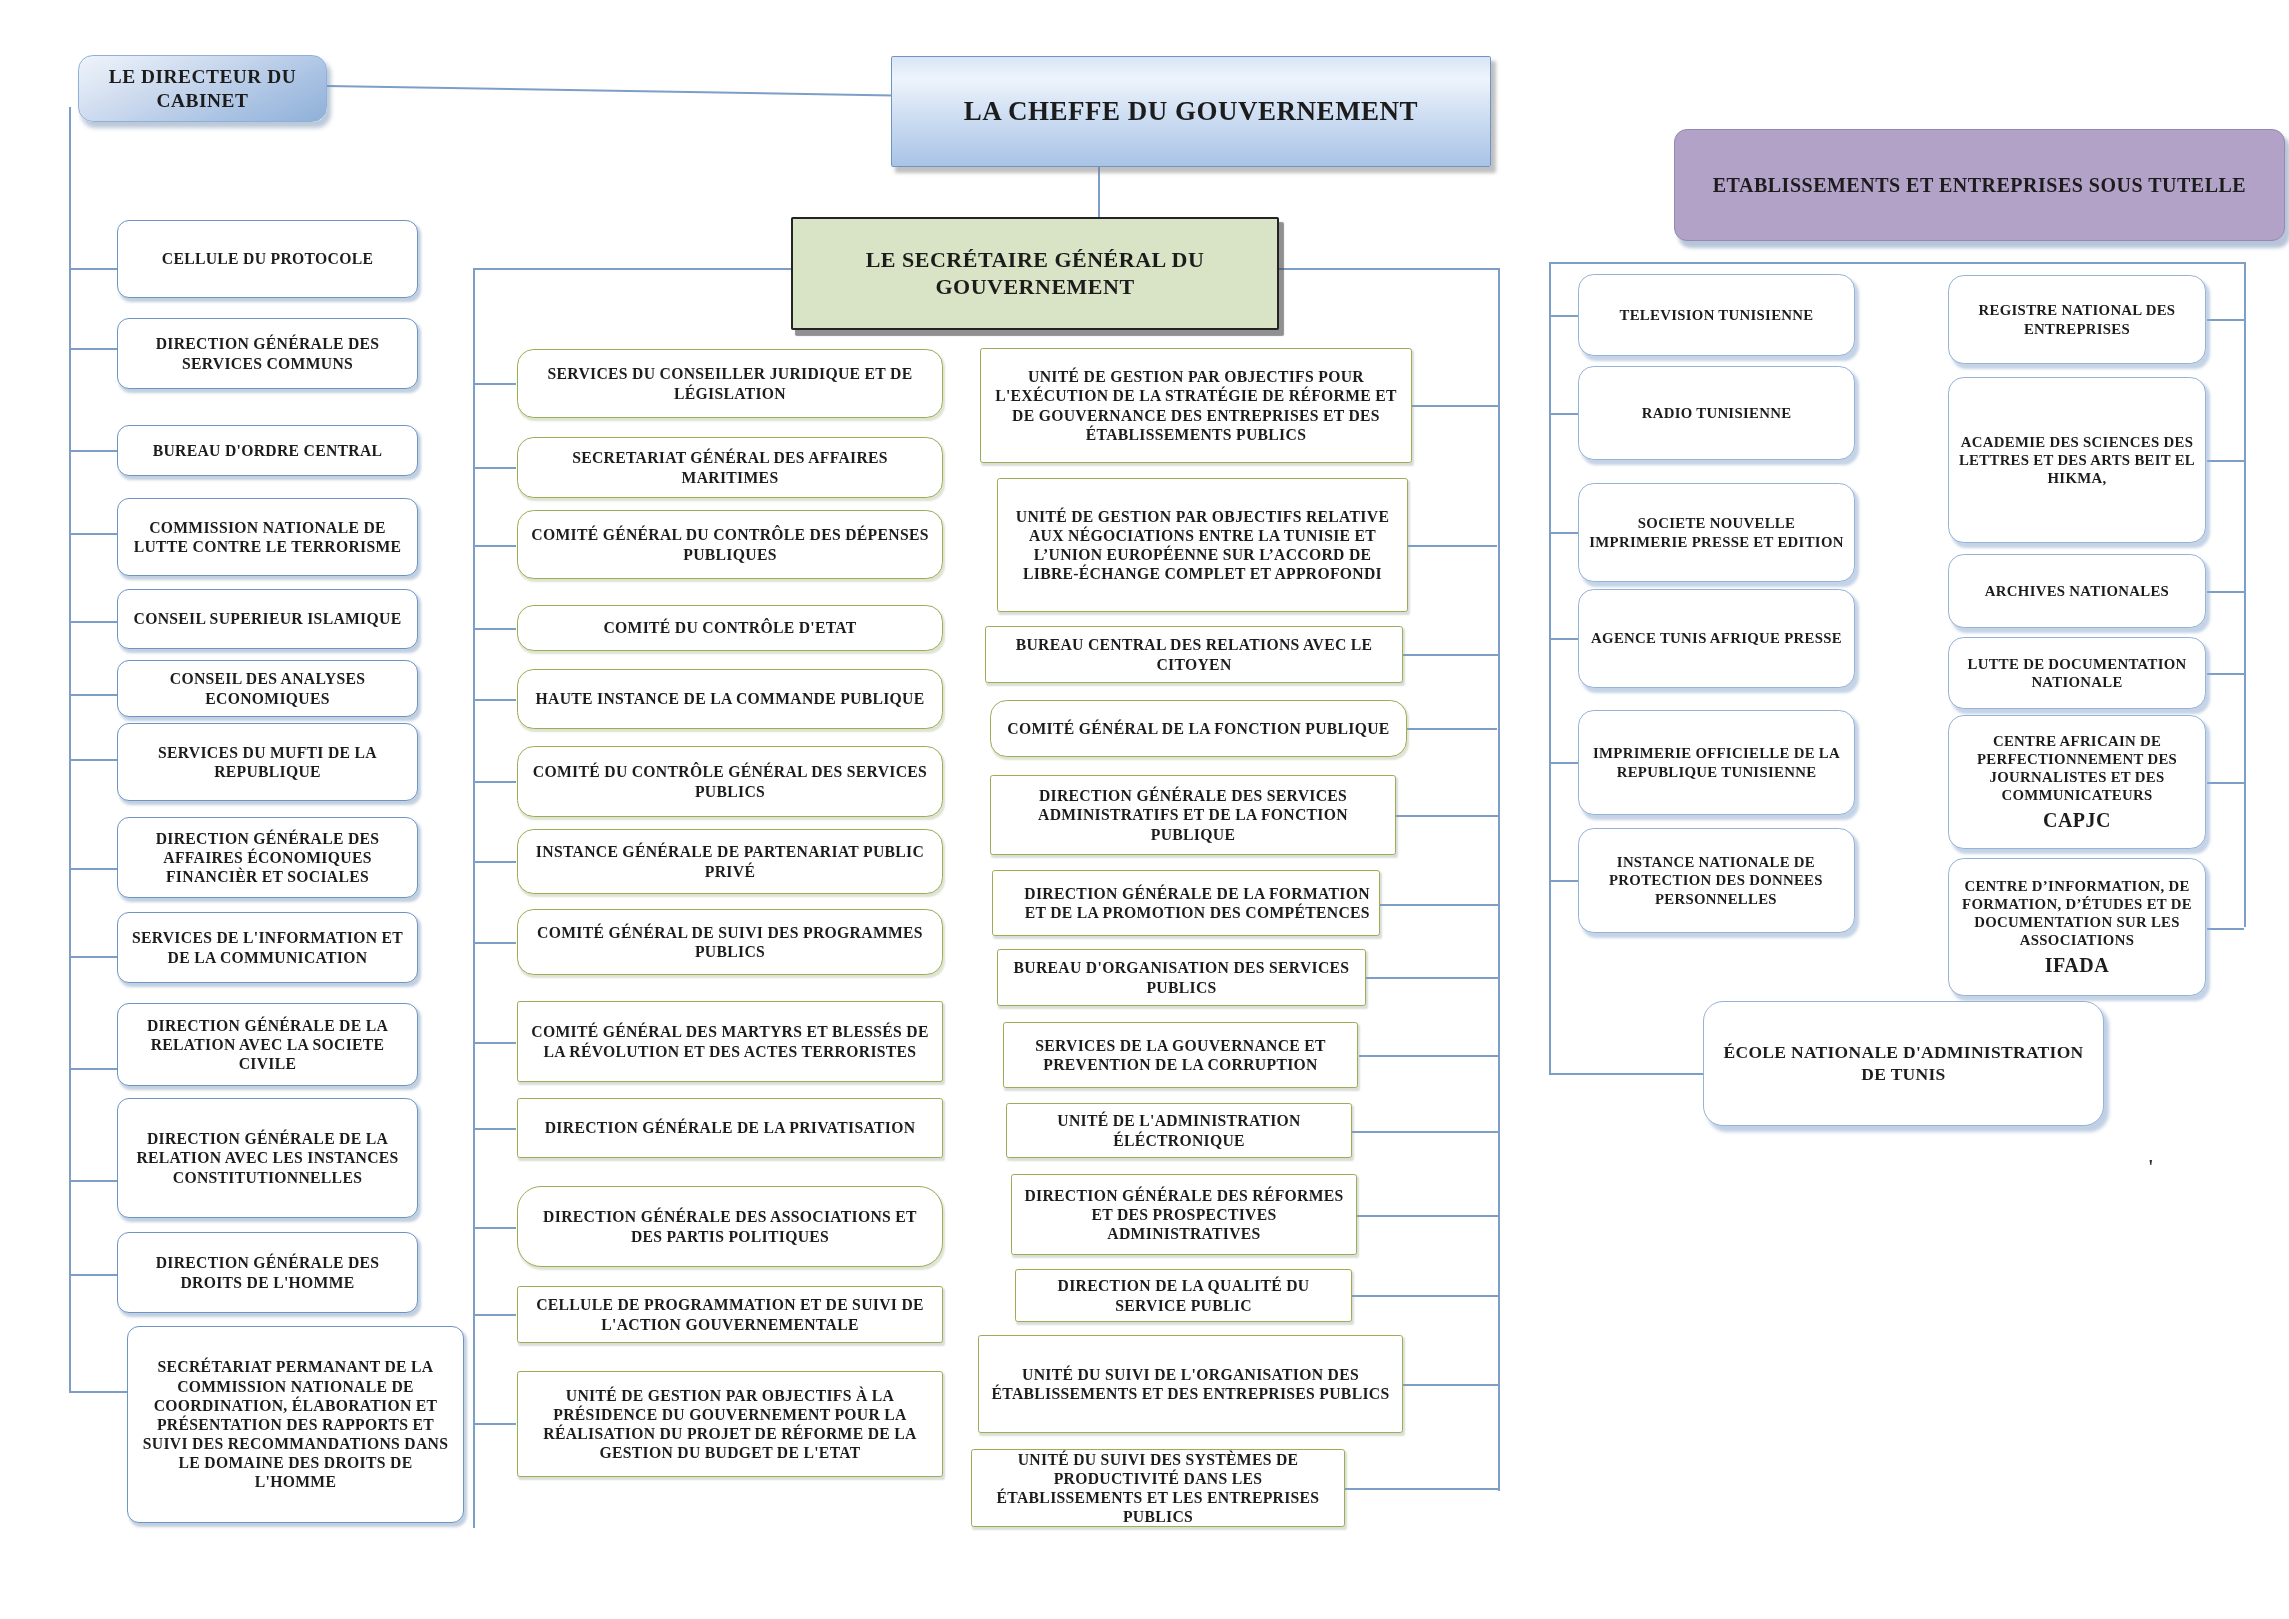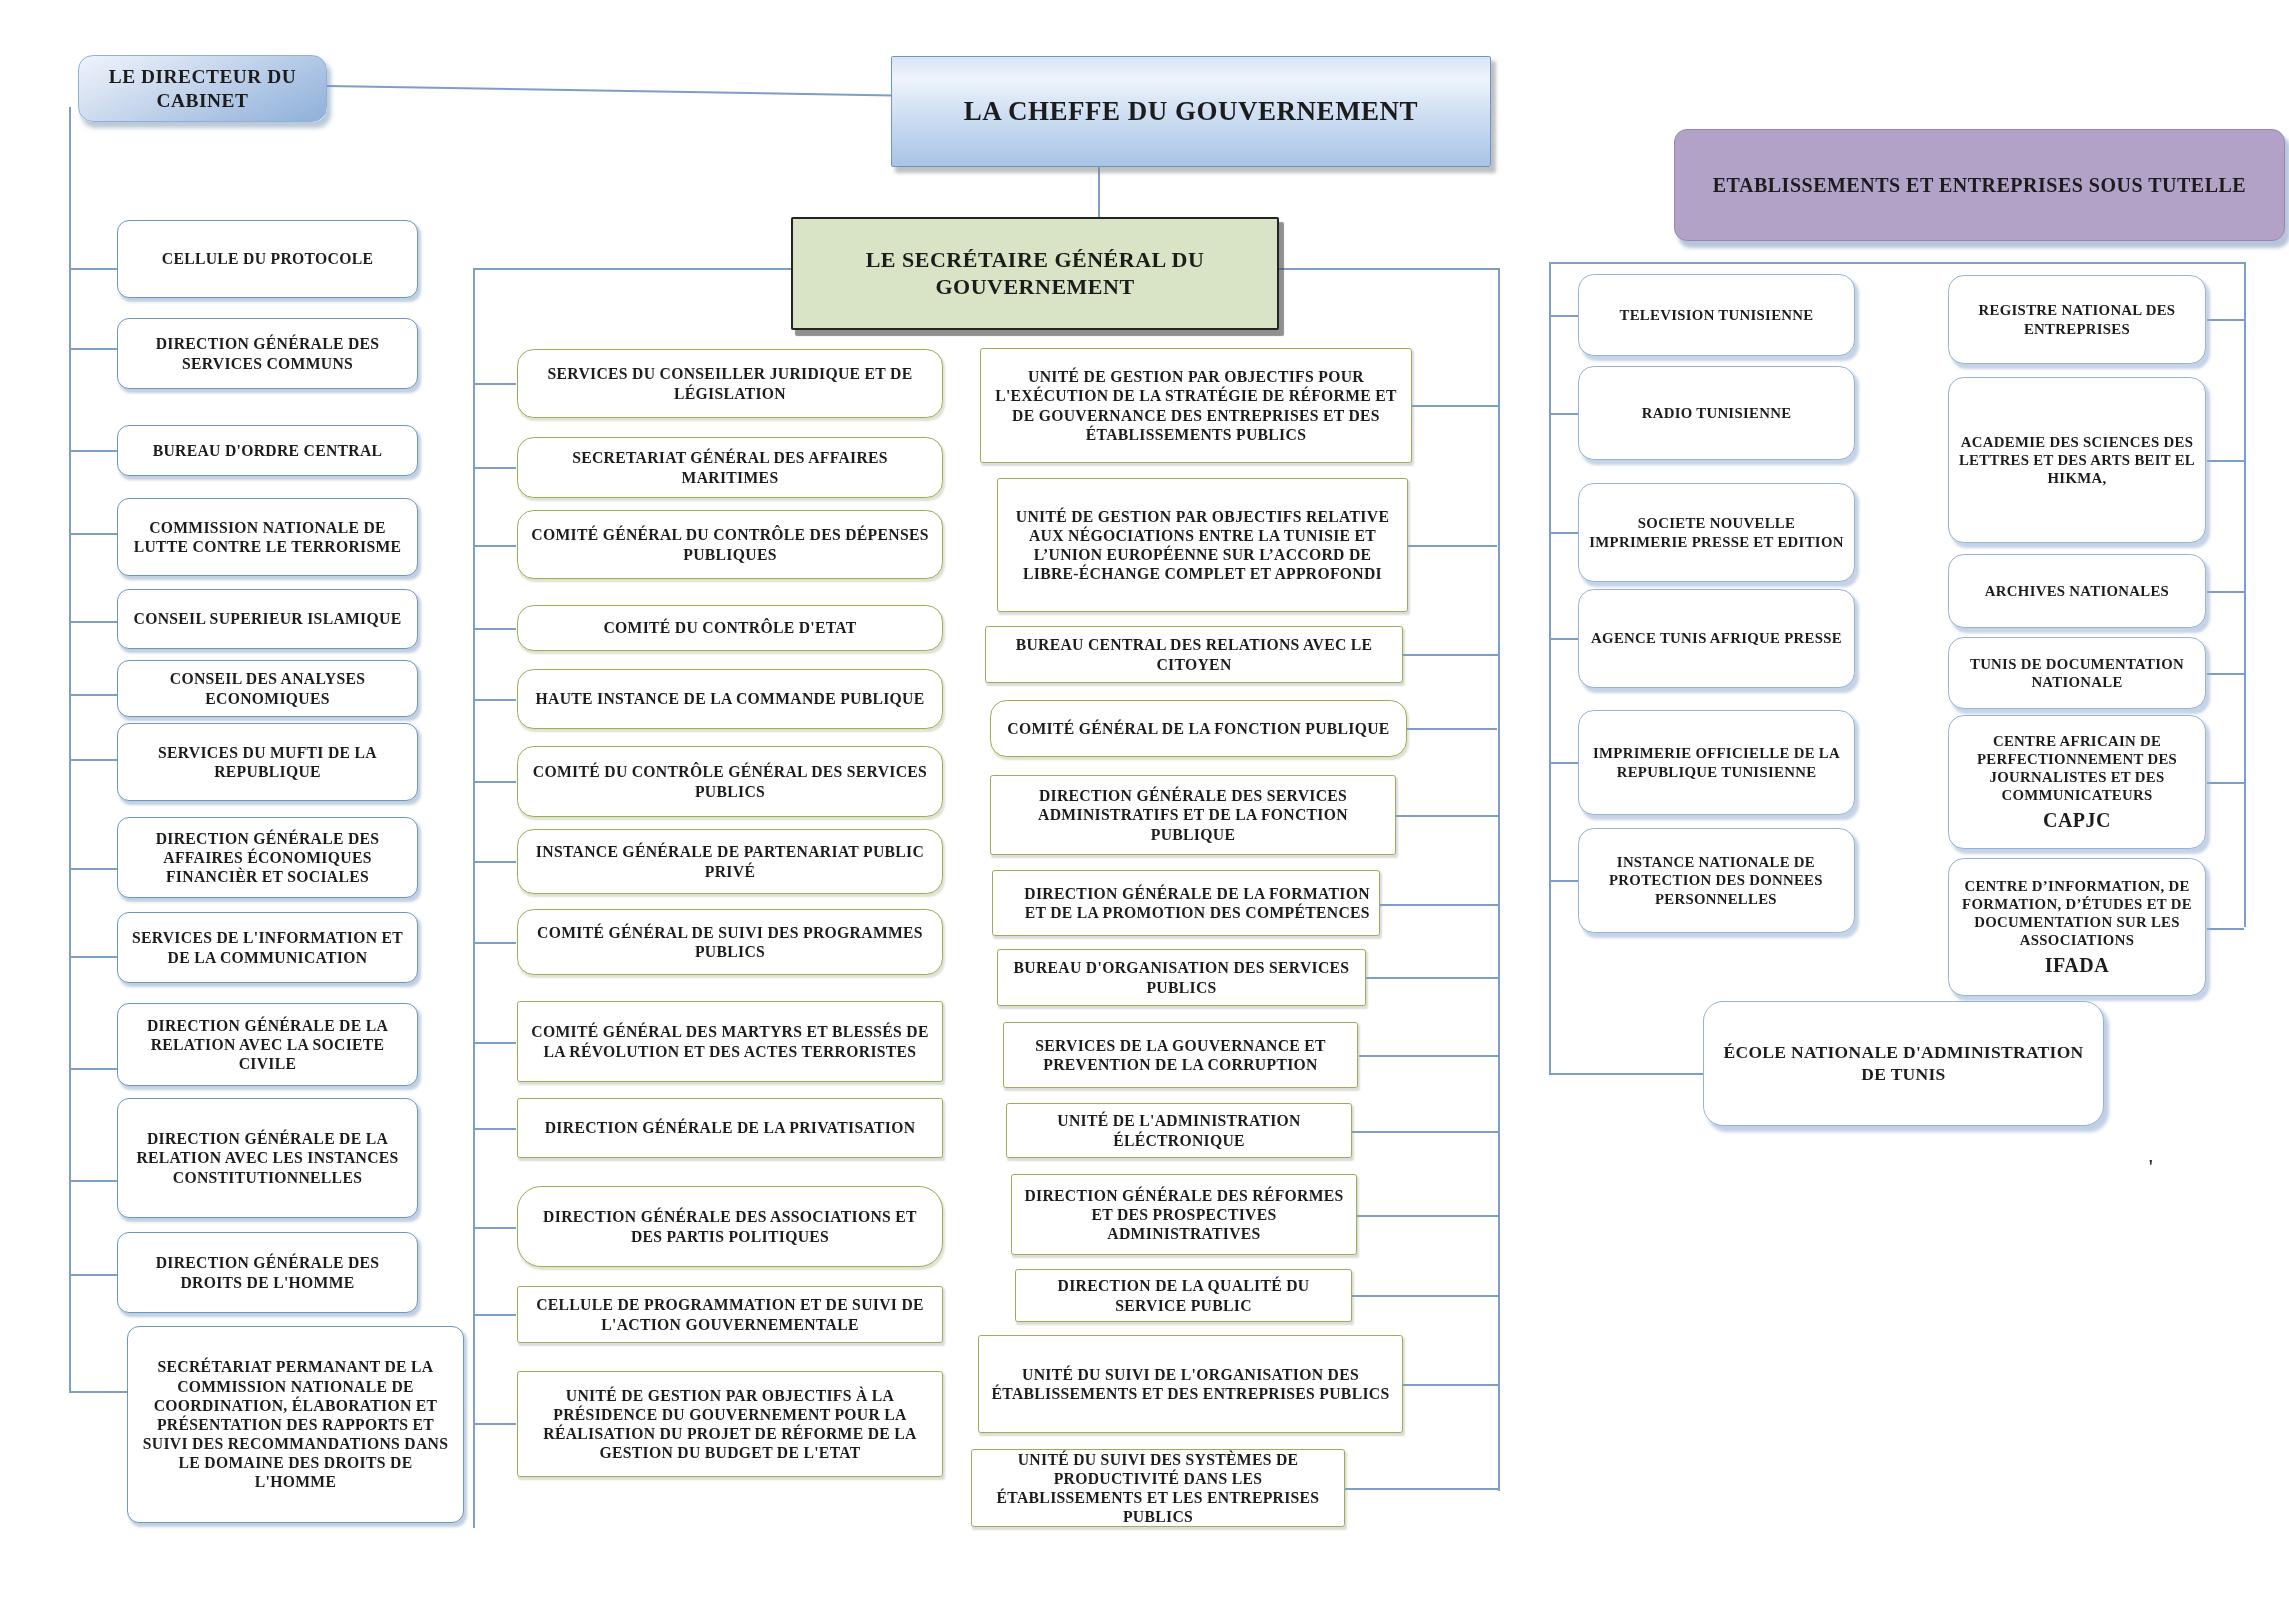--- a/index.html
+++ b/index.html
@@ -269,21 +269,21 @@
   <div class="node nl" style="left:1948px;top:275px;width:258px;height:89px;">
       <span>REGISTRE NATIONAL DES ENTREPRISES</span>
     </div>
   <div class="node nl" style="left:1948px;top:377px;width:258px;height:166px;">
       <span>ACADEMIE DES SCIENCES DES LETTRES ET DES ARTS BEIT EL HIKMA,</span>
     </div>
   <div class="node nl" style="left:1948px;top:554px;width:258px;height:74px;">
       <span>ARCHIVES NATIONALES</span>
     </div>
   <div class="node nl" style="left:1948px;top:637px;width:258px;height:72px;">
-      <span>TUNIS DE DOCUMENTATION NATIONALE</span>
+      <span>LUTTE DE DOCUMENTATION NATIONALE</span>
     </div>
   <div class="node nl" style="left:1948px;top:715px;width:258px;height:134px;">
       <span>CENTRE AFRICAIN DE PERFECTIONNEMENT DES JOURNALISTES ET DES COMMUNICATEURS</span>
       <span class="acr">CAPJC</span>
     </div>
   <div class="node nl" style="left:1948px;top:858px;width:258px;height:138px;">
       <span>CENTRE D’INFORMATION, DE FORMATION, D’ÉTUDES ET DE DOCUMENTATION SUR LES ASSOCIATIONS</span>
       <span class="acr">IFADA</span>
     </div>
 

